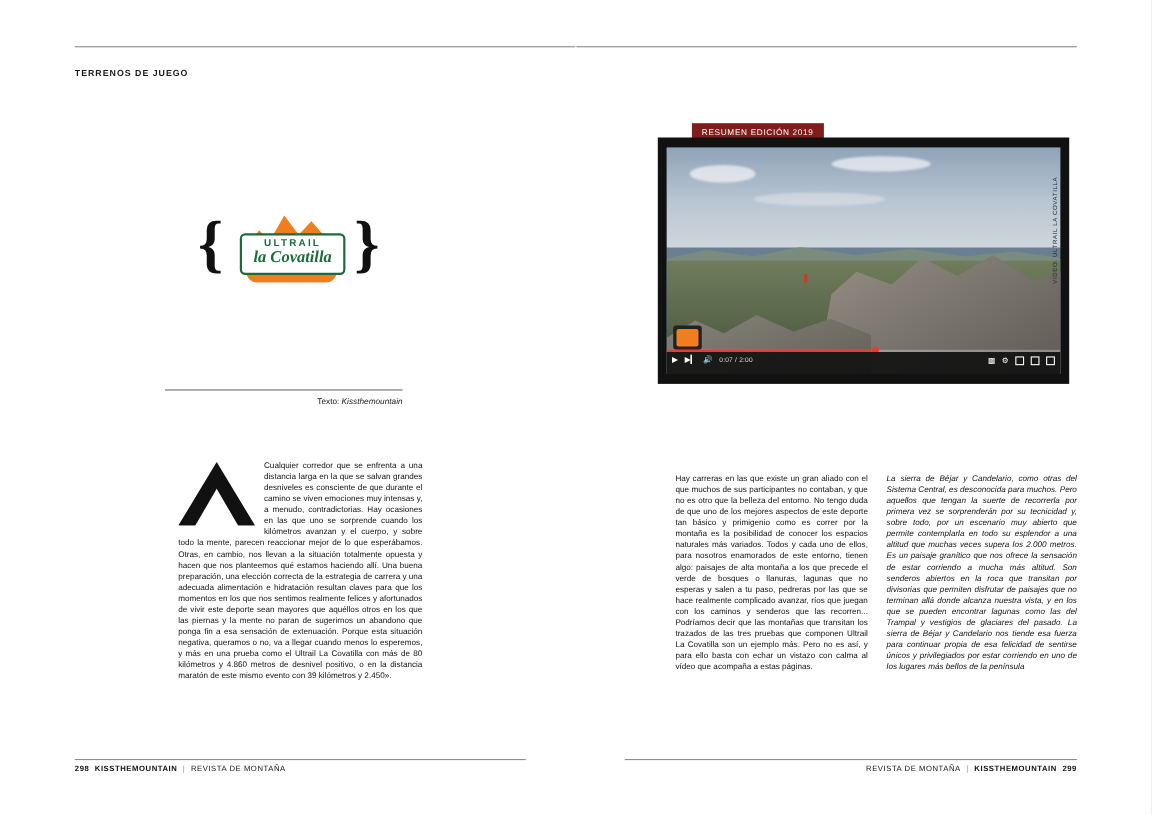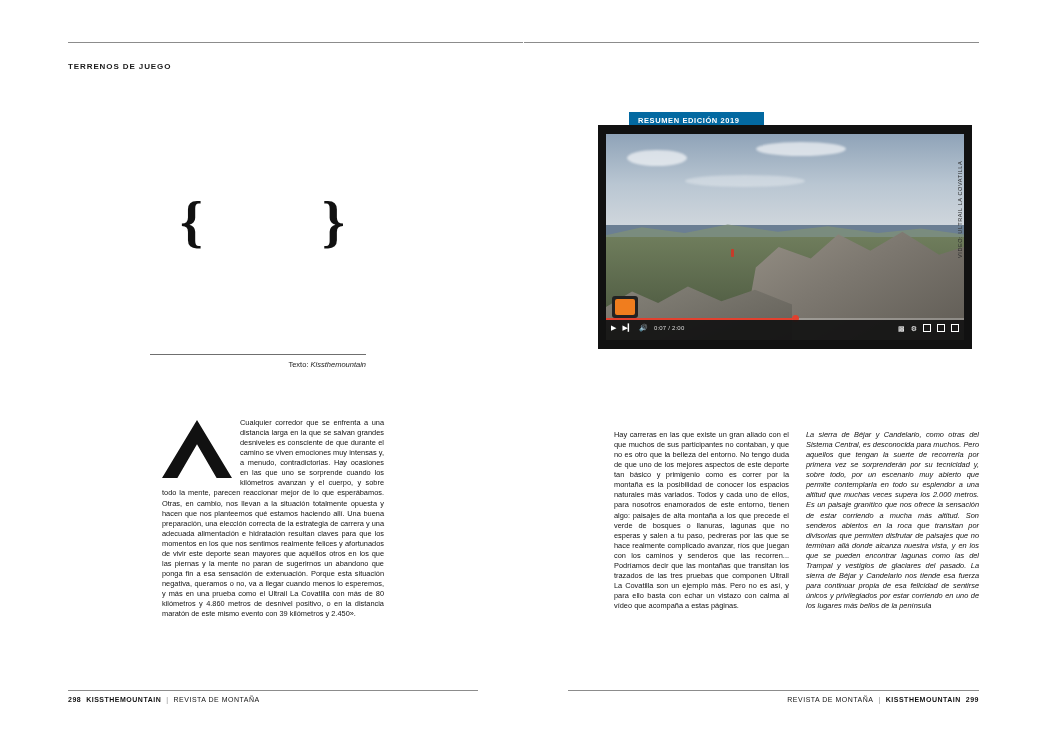--- a/index.html
+++ b/index.html
@@ -130,26 +130,26 @@
     text-align: right;
     font-size: 7.5px;
     color: #1a1a1a;
   }
   .credit em { font-style: italic; }
 
   
   .video-tag {
     position: absolute;
     left: 629px; top: 112px;
-    background: #0369a1;
+    background: #7f1d1d;
     color: #ffffff;
     font-size: 7.5px;
-    font-weight: bold;
+    font-weight: normal;
     letter-spacing: 0.6px;
-    padding: 4px 24px 4px 9px;
+    padding: 4px 9px 4px 9px;
   }
   .video-frame {
     position: absolute;
     left: 598px; top: 125px;
     width: 374px; height: 224px;
     background: #111111;
     padding: 0;
   }
   .video-inner {
     position: absolute;
@@ -352,20 +352,28 @@
 <body>
 
 <div class="spread">
 
   <div class="section-label">TERRENOS DE JUEGO</div>
   <div class="header-rule"></div>
 
   <div class="logo-wrap">
     <div class="brace left">{</div>
     <div class="brace right">}</div>
+    <div class="logo-badge">
+      <div class="rock"></div>
+      <div class="year"><sup>20</sup><span>20</span></div>
+      <div class="plate">
+        <div class="t1">ULTRAIL</div>
+        <div class="t2">la Covatilla</div>
+      </div>
+    </div>
   </div>
 
   <div class="credit-rule"></div>
   <div class="credit"><span>Texto: </span><em>Kissthemountain</em></div>
 
   <div class="video-tag">RESUMEN EDICIÓN 2019</div>
   <div class="video-frame">
     <div class="video-inner">
       <div class="sky"></div>
       <div class="cloud" style="left:6%;top:8%;width:60px;height:16px;"></div>

